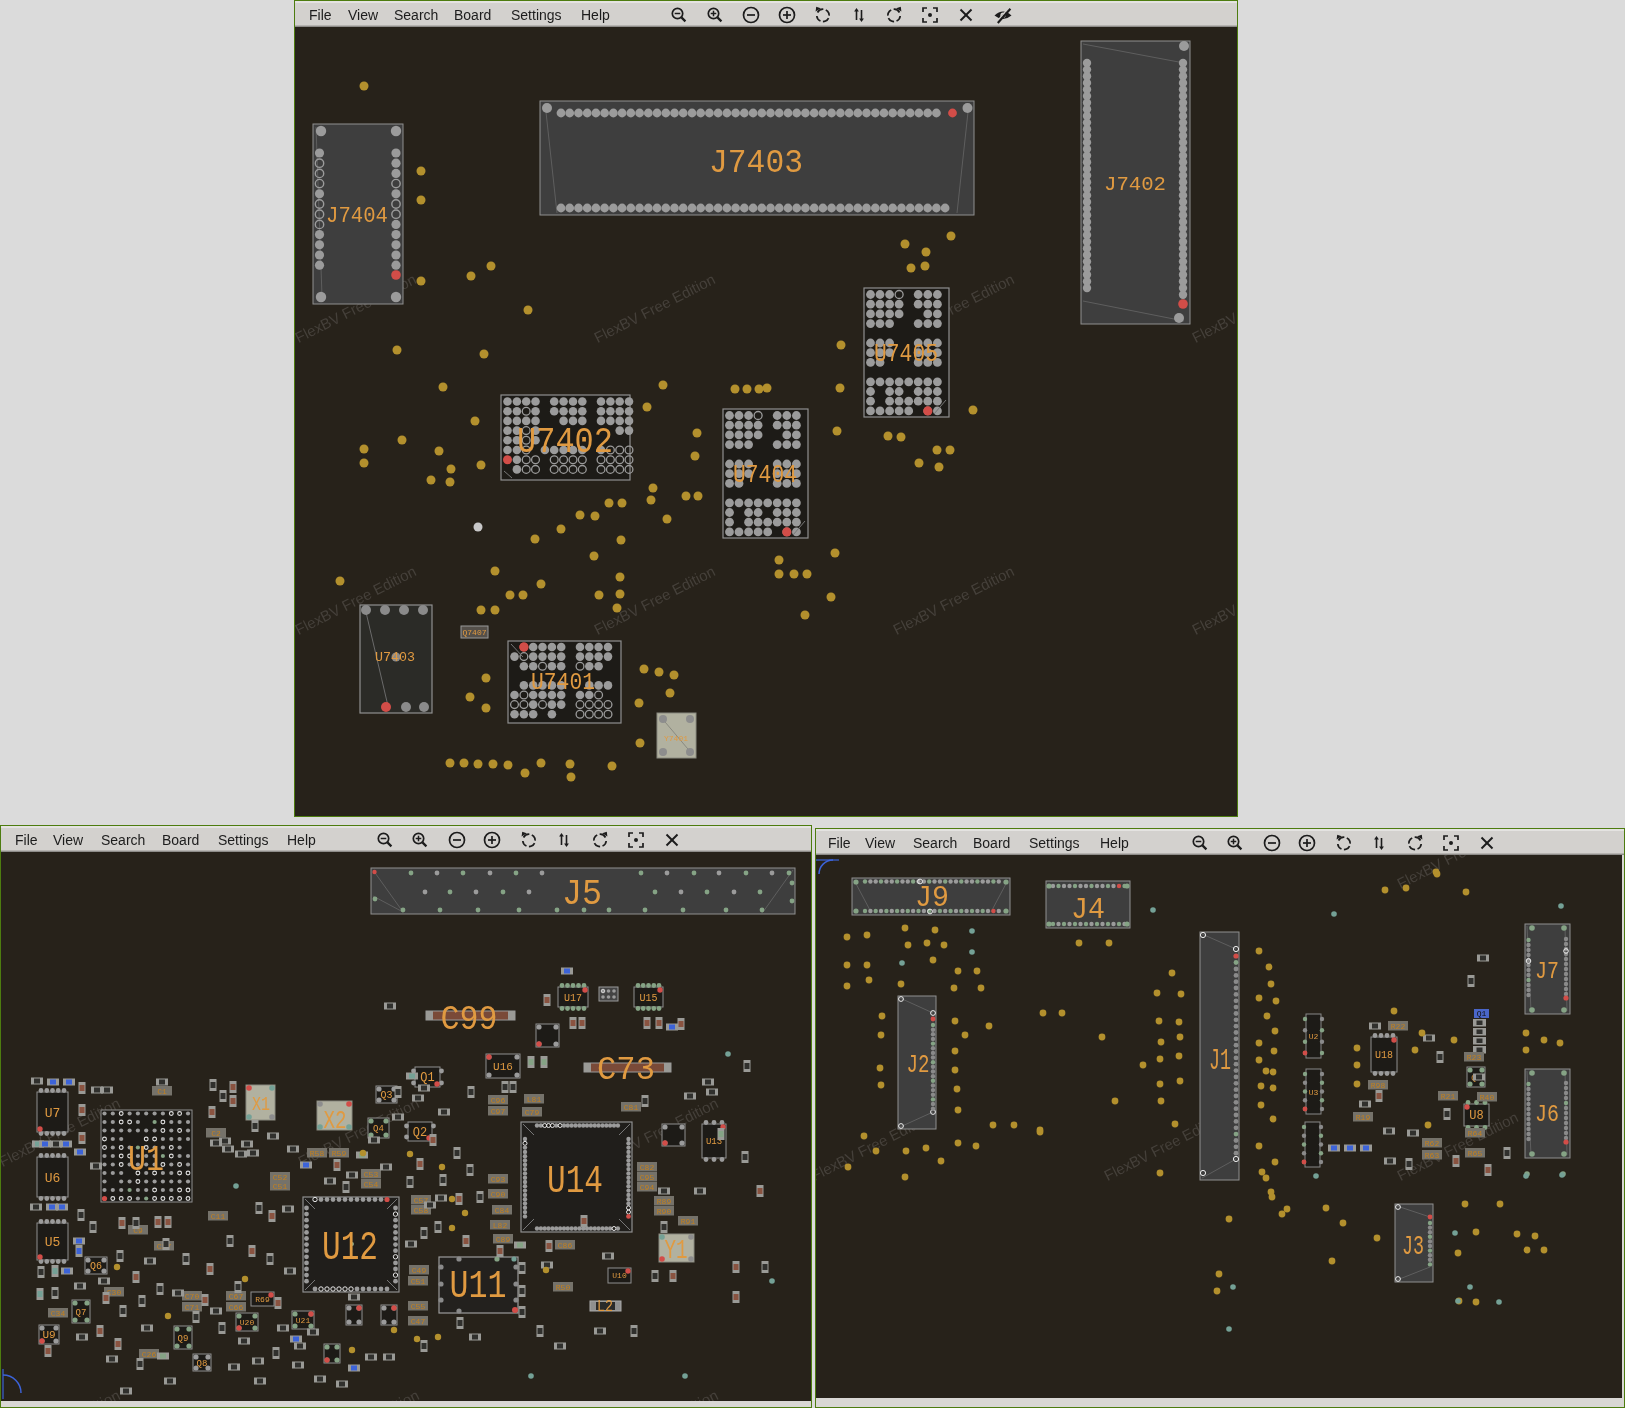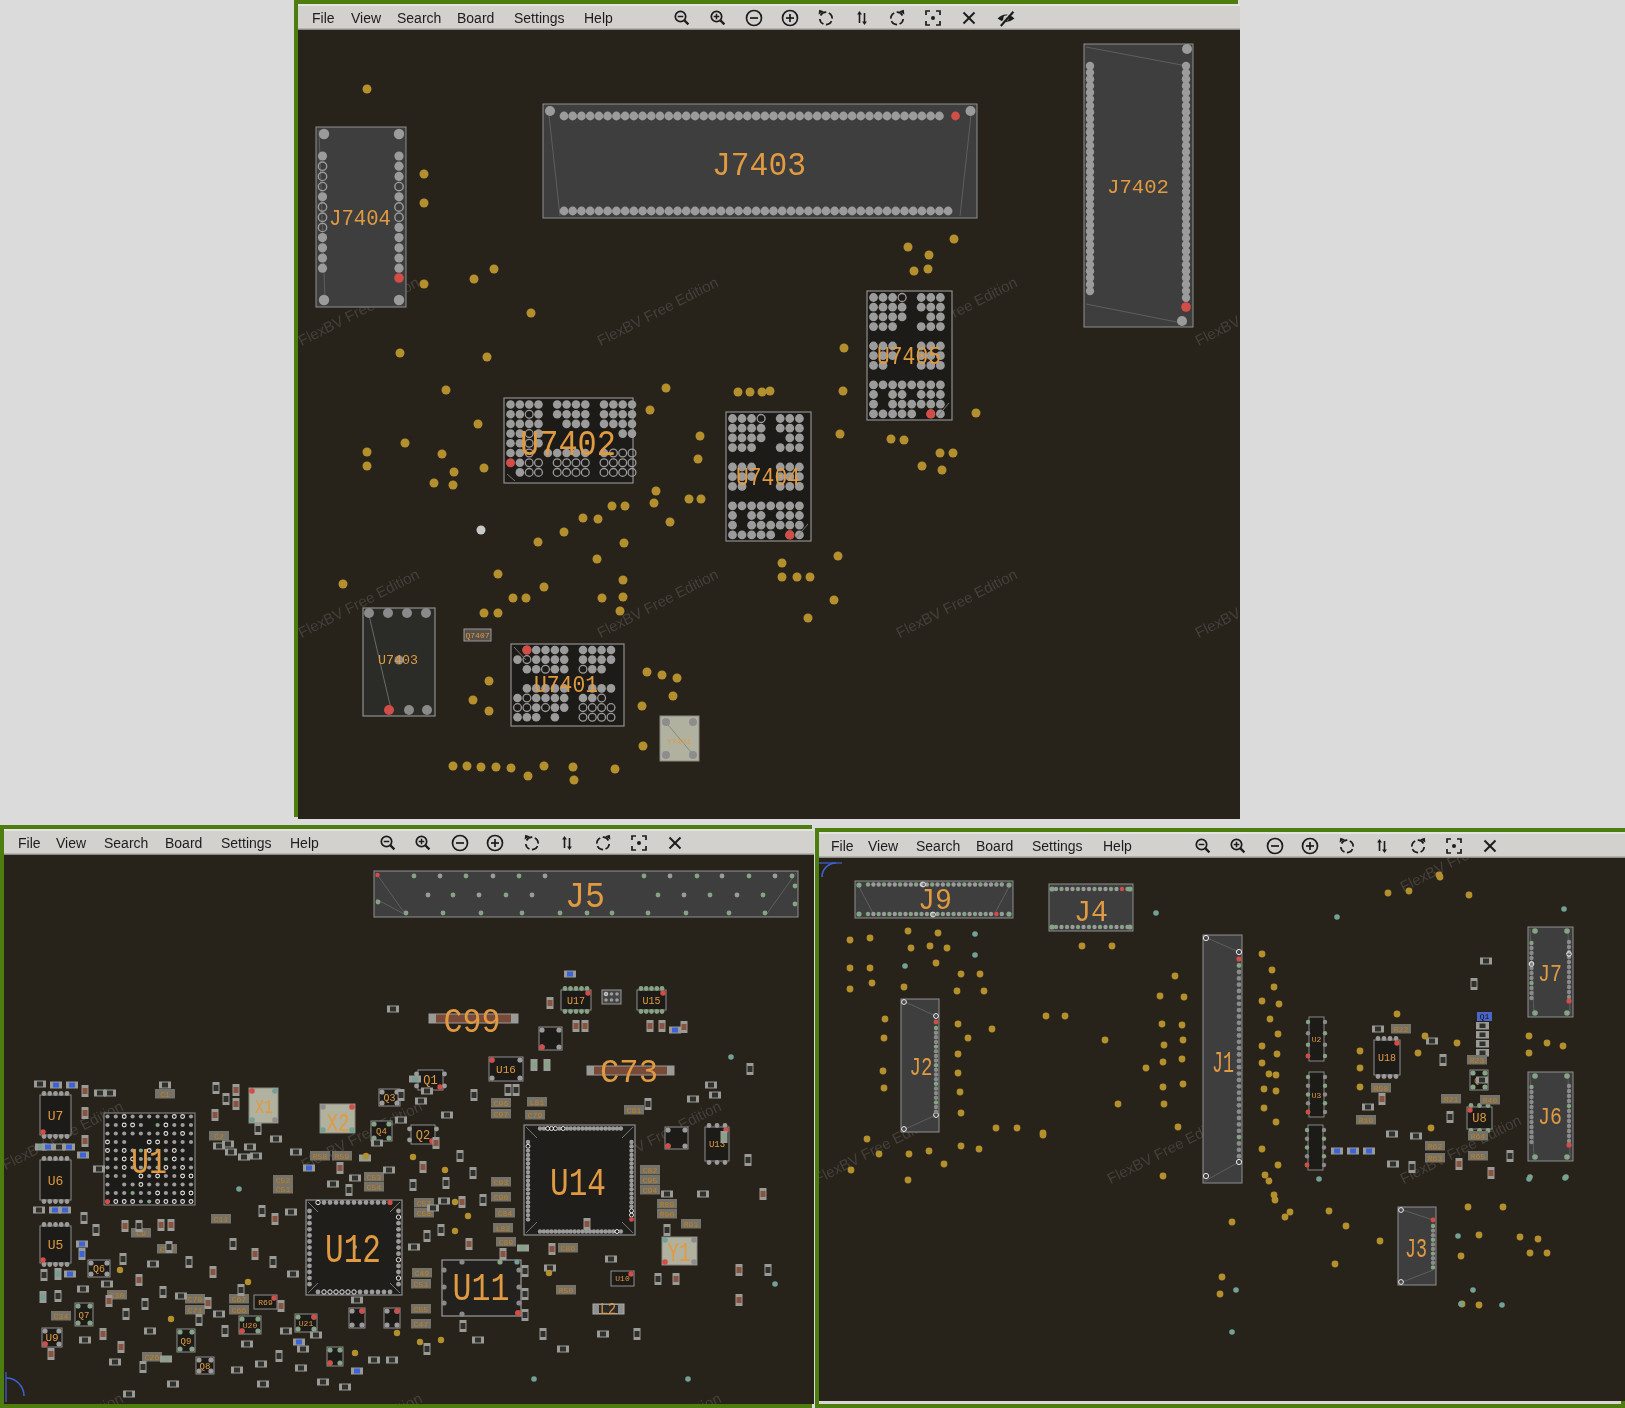--- a/index.html
+++ b/index.html
@@ -1,14 +1,14 @@
 <!DOCTYPE html>
 <html><head><meta charset="utf-8"><style>
 html,body{margin:0;padding:0;width:1625px;height:1408px;background:#dbdbdb;overflow:hidden;}
-.win{position:absolute;border:4px solid #4d7c0f;box-sizing:border-box;background:#d9d7d4;}
+.win{position:absolute;border:1px solid #4d7c0f;box-sizing:border-box;background:#d9d7d4;}
 svg{display:block;}
 </style></head><body>
 
 <div class="win" style="left:294px;top:0px;width:944px;height:817px;">
 
 <svg width="942" height="26" viewBox="0 0 942 26">
       <rect x="0" y="0" width="942" height="26" fill="#d3d1ce"></rect>
       <rect x="0" y="0" width="942" height="2" fill="#e4e3e1"></rect>
       <rect x="0" y="24" width="942" height="1" fill="#b5b3b0"></rect>
       <rect x="0" y="25" width="942" height="1" fill="#8e8c89"></rect>

